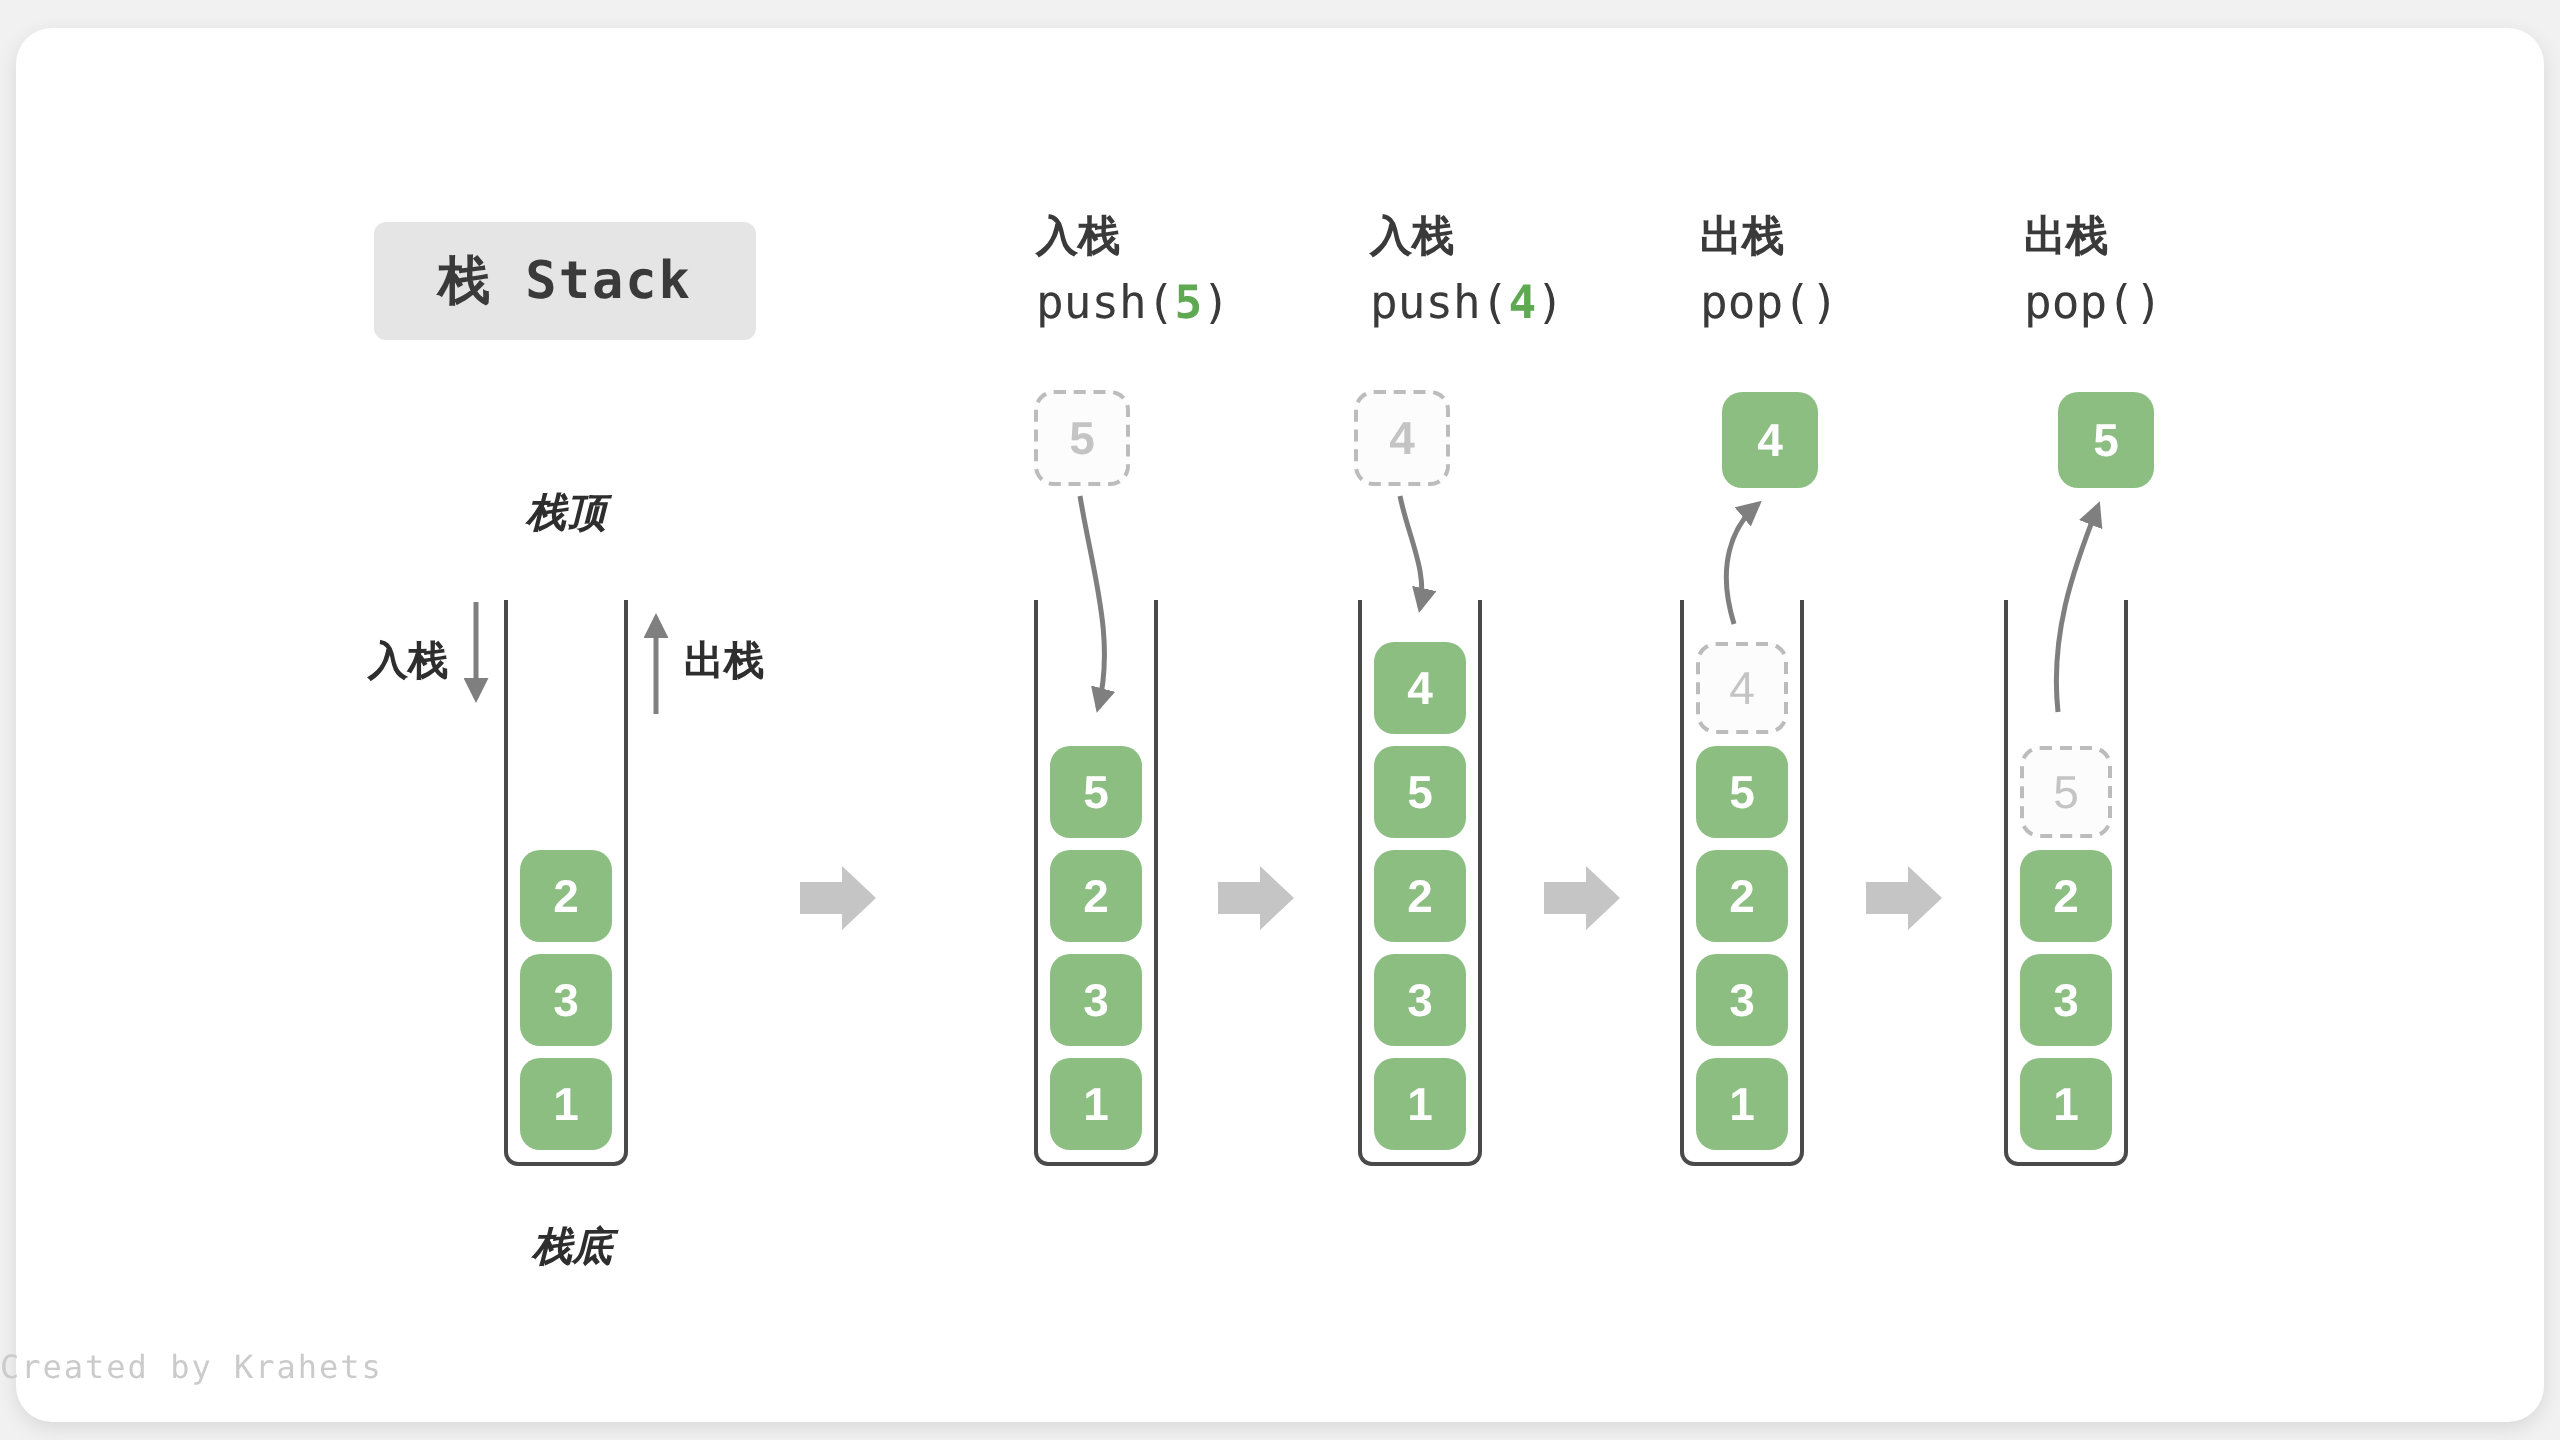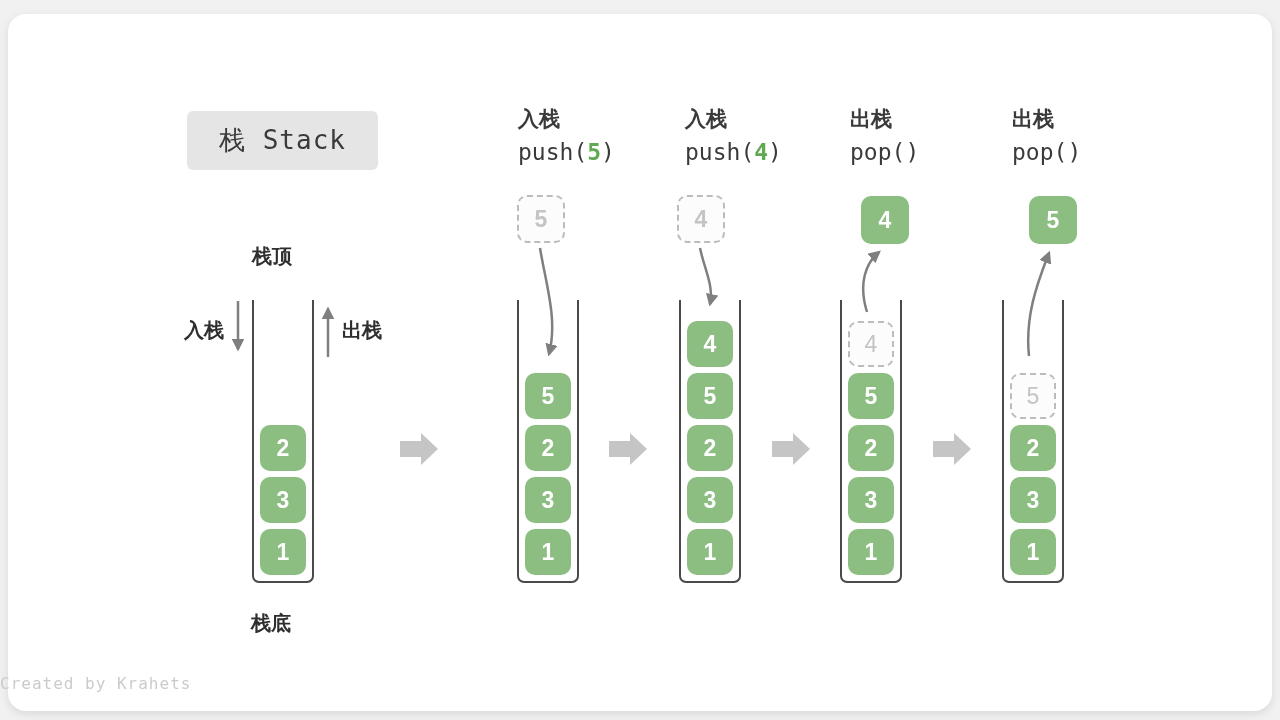--- a/index.html
+++ b/index.html
@@ -13,21 +13,21 @@
   .card {
     position: absolute; left: 8px; top: 14px; width: 1264px; height: 697px;
     background: #ffffff; border-radius: 18px;
     box-shadow: 0 3px 10px rgba(0,0,0,0.10);
   }
   .title-badge {
     position: absolute; left: 187px; top: 111px; width: 191px; height: 59px;
     background: var(--title-bg, #e5e5e5); border-radius: 6px;
     display: flex; align-items: center; justify-content: center;
     font-family: "DejaVu Sans Mono", monospace;
-    font-size: 26px; font-weight: 400; color: #3a3a3a; letter-spacing: 1px;
+    font-size: 26px; font-weight: 700; color: #3a3a3a; letter-spacing: 1px;
   }
   .op { position: absolute; top: 104px; }
   .op-cn { font-size: 21px; font-weight: 600; color: #3a3a3a; line-height: 30px; }
   .op-code {
     font-family: "DejaVu Sans Mono", monospace;
     font-size: 23px; color: #3a3a3a; line-height: 34px; margin-top: 1px;
   }
   .op-code .arg { color: var(--code-arg-green, #5FA952); font-weight: 700; }
   .stack {
     position: absolute; top: 300px; width: 62px; height: 283px;
@@ -50,21 +50,21 @@
     position: absolute; width: 48px; height: 48px; border-radius: 10px;
     display: flex; align-items: center; justify-content: center;
     font-size: 23px; font-weight: 600;
   }
   .float-box.dashed {
     background: #fcfcfc; border: 2px dashed var(--ghost-border, #bcbcbc);
     color: #c4c4c4;
   }
   .float-box.solid { background: var(--box-green, #8CBE82); color: #ffffff; }
   .side-label { position: absolute; font-size: 20px; font-weight: 700; color: #2e2e2e; }
-  .center-text { text-align: left; }
+  .center-text { text-align: center; font-style: italic; }
   .right-text { text-align: right; }
   .watermark {
     position: absolute; left: 0; top: 674px; width: 1240px; 
     font-family: "DejaVu Sans Mono", monospace;
     font-size: 16px; color: #cbcbcb; letter-spacing: 1px;
   }
   svg.overlay { position: absolute; left: 0; top: 0; pointer-events: none; }
   .thin-arrow { fill: none; stroke: var(--arrow-gray, #7f7f7f); stroke-width: 2.5; }
   .block-arrow { fill: var(--block-arrow-gray, #c5c5c5); }
 </style>

